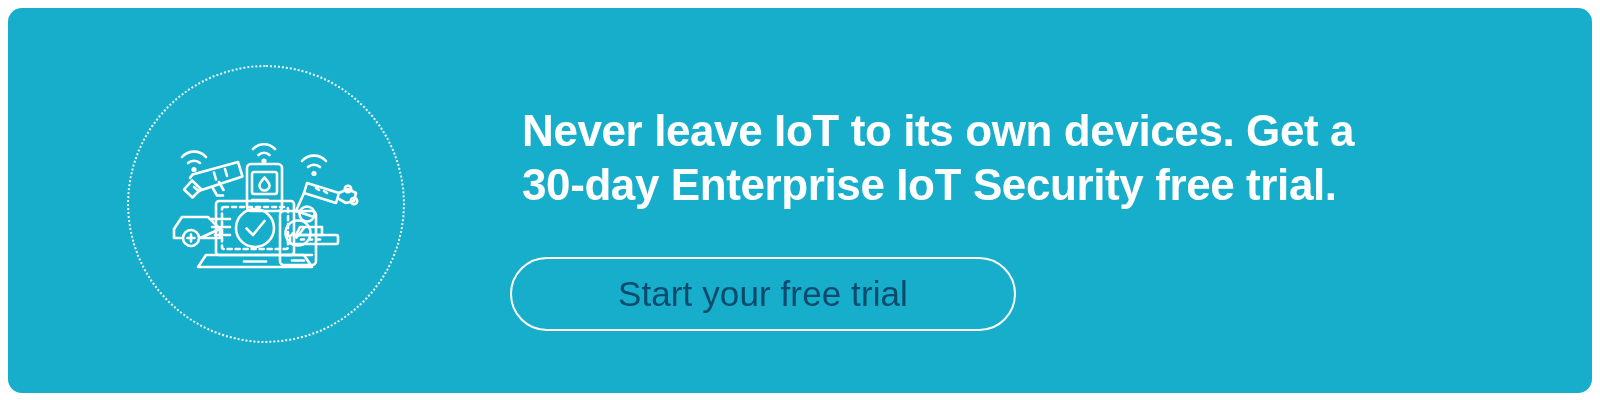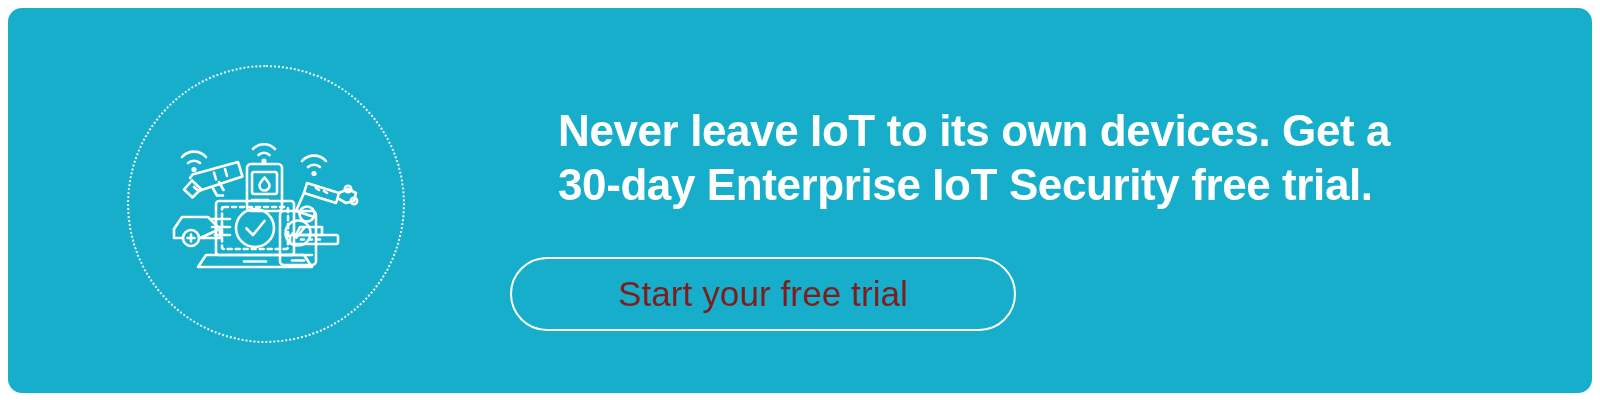--- a/index.html
+++ b/index.html
@@ -48,21 +48,20 @@
     height: 138px;
   }
   .iot-art svg { display: block; width: 100%; height: 100%; }
 
   
   .content {
     position: absolute;
     left: 514px;
     top: 96px;
     width: 900px;
-    margin-left: 36px;
   }
   .headline {
     margin: 0;
     color: #ffffff;
     font-family: "Liberation Sans", sans-serif;
     font-weight: 700;
     font-size: 44px;
     line-height: 54px;
     letter-spacing: -0.4px;
     white-space: pre-line;
@@ -76,21 +75,21 @@
   .cta-button {
     display: flex;
     align-items: center;
     justify-content: center;
     box-sizing: border-box;
     width: 506px;
     height: 74px;
     border: 2px solid #ffffff;
     border-radius: 37px;
     background: transparent;
-    color: #7f1d1d;
+    color: #0c4a6e;
     font-family: "Liberation Sans", sans-serif;
     font-weight: 400;
     font-size: 35px;
     letter-spacing: 0.1px;
     cursor: pointer;
     padding: 0;
   }
 </style>
 </head>
 <body>

